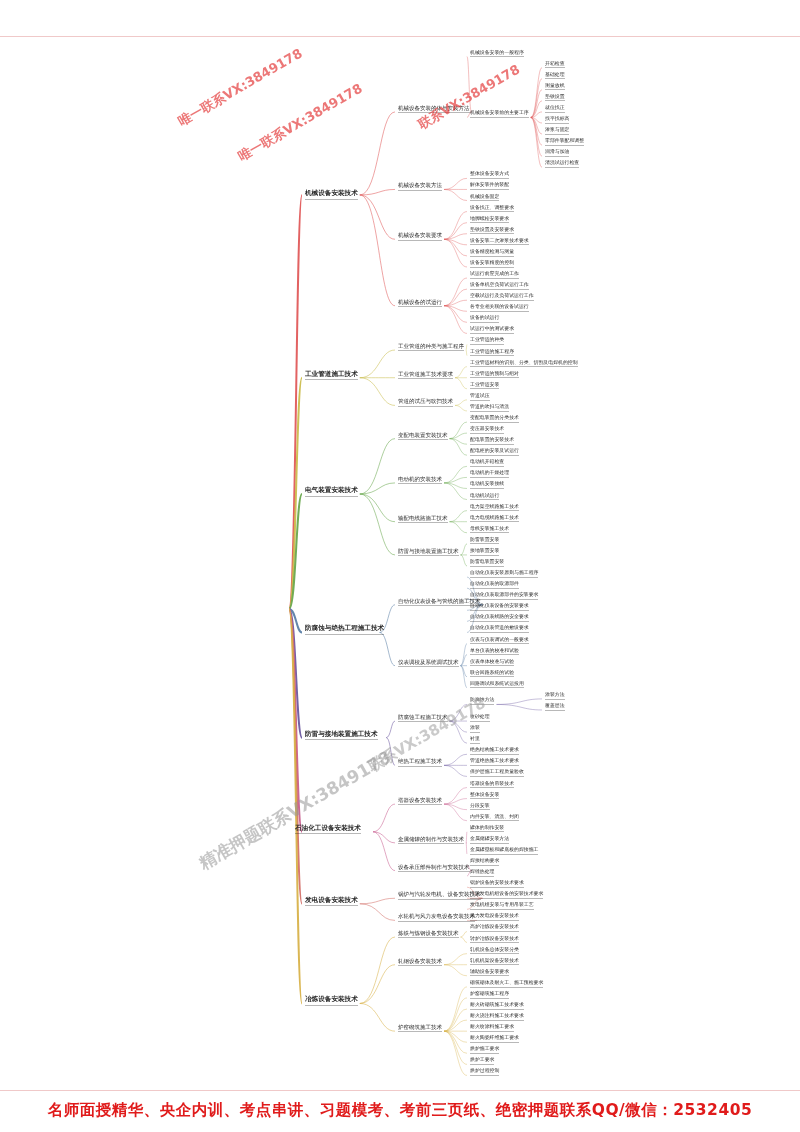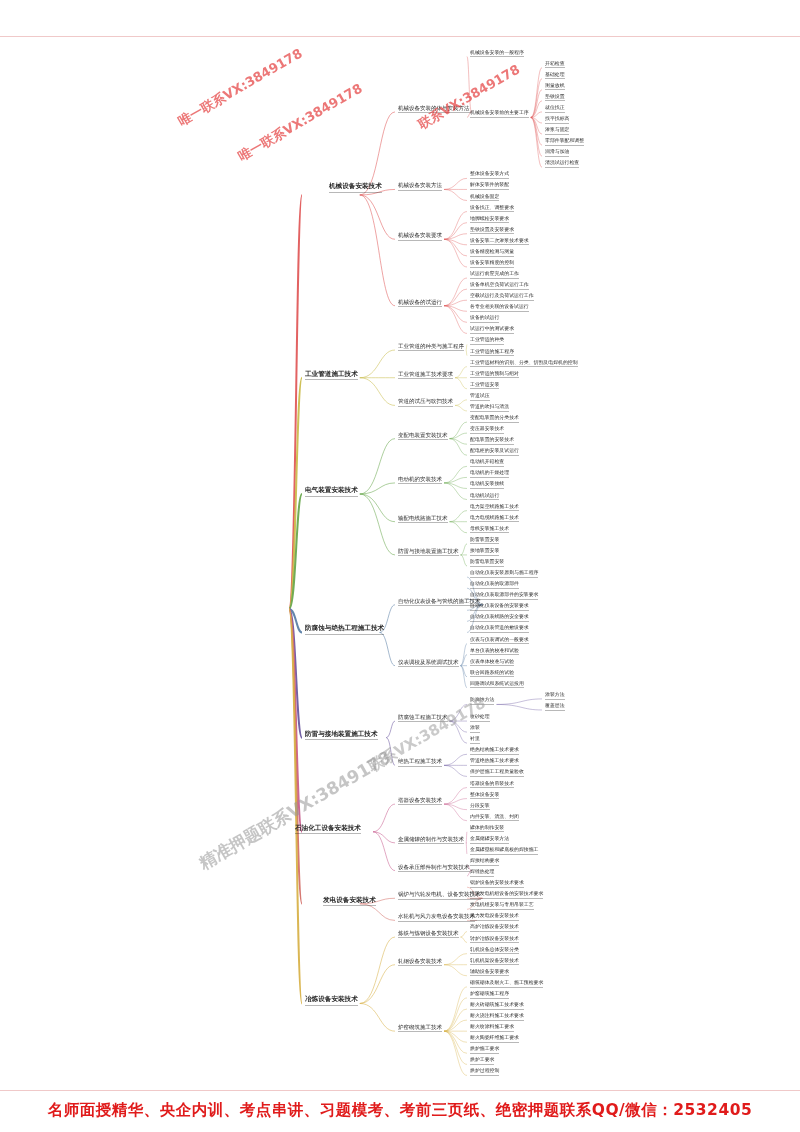--- a/index.html
+++ b/index.html
@@ -191,21 +191,21 @@
         <path d="M444,1031.1612903225807 C456.65,1031.1612903225807 456.65,1031.161290322581 467,1031.161290322581" stroke="#d8b24a" stroke-width="0.7" stroke-opacity="0.55"></path>
         <path d="M444,1031.1612903225807 C456.65,1031.1612903225807 456.65,1042.2365591397852 467,1042.2365591397852" stroke="#d8b24a" stroke-width="0.7" stroke-opacity="0.55"></path>
         <path d="M444,1031.1612903225807 C456.65,1031.1612903225807 456.65,1053.3118279569894 467,1053.3118279569894" stroke="#d8b24a" stroke-width="0.7" stroke-opacity="0.55"></path>
         <path d="M444,1031.1612903225807 C456.65,1031.1612903225807 456.65,1064.3870967741937 467,1064.3870967741937" stroke="#d8b24a" stroke-width="0.7" stroke-opacity="0.55"></path>
         <path d="M444,1031.1612903225807 C456.65,1031.1612903225807 456.65,1075.4623655913979 467,1075.4623655913979" stroke="#d8b24a" stroke-width="0.7" stroke-opacity="0.55"></path>
       </g>
   </svg>
 
 
   <div id="nodes">
-      <div class="node lvl1 c-red" style="left: 305px; top: 183px; margin-left: 24px;">机械设备安装技术</div>
+      <div class="node lvl1 c-red" style="left: 305px; top: 190px;">机械设备安装技术</div>
       <div class="node lvl2 c-red" style="left: 398px; top: 104.914px;">机械设备安装的体与安装方法</div>
       <div class="node lvl3 c-red" style="left: 470px; top: 49.5376px;">机械设备安装的一般程序</div>
       <div class="node lvl3 c-red" style="left: 470px; top: 110.452px;">机械设备安装前的主要工序</div>
       <div class="node lvl3 c-red" style="left: 545px; top: 60.6129px;">开箱检查</div>
       <div class="node lvl3 c-red" style="left: 545px; top: 71.6882px;">基础处理</div>
       <div class="node lvl3 c-red" style="left: 545px; top: 82.7634px;">测量放线</div>
       <div class="node lvl3 c-red" style="left: 545px; top: 93.8387px;">垫铁设置</div>
       <div class="node lvl3 c-red" style="left: 545px; top: 104.914px;">就位找正</div>
       <div class="node lvl3 c-red" style="left: 545px; top: 115.989px;">找平找标高</div>
       <div class="node lvl3 c-red" style="left: 545px; top: 127.065px;">灌浆与固定</div>
@@ -292,21 +292,21 @@
       <div class="node lvl3 c-pink" style="left: 470px; top: 791.581px;">整体设备安装</div>
       <div class="node lvl3 c-pink" style="left: 470px; top: 802.656px;">分段安装</div>
       <div class="node lvl3 c-pink" style="left: 470px; top: 813.731px;">内件安装、清洗、封闭</div>
       <div class="node lvl2 c-pink" style="left: 398px; top: 835.882px;">金属储罐的制作与安装技术</div>
       <div class="node lvl3 c-pink" style="left: 470px; top: 824.806px;">罐体的制作安装</div>
       <div class="node lvl3 c-pink" style="left: 470px; top: 835.882px;">金属储罐安装方法</div>
       <div class="node lvl3 c-pink" style="left: 470px; top: 846.957px;">金属罐壁板和罐底板的焊接施工</div>
       <div class="node lvl2 c-pink" style="left: 398px; top: 863.57px;">设备承压部件制作与安装技术</div>
       <div class="node lvl3 c-pink" style="left: 470px; top: 858.032px;">焊接结构要求</div>
       <div class="node lvl3 c-pink" style="left: 470px; top: 869.108px;">焊缝热处理</div>
-      <div class="node lvl1 c-rose" style="left: 305px; top: 896.796px; margin-left: 18px;">发电设备安装技术</div>
+      <div class="node lvl1 c-rose" style="left: 305px; top: 896.796px;">发电设备安装技术</div>
       <div class="node lvl2 c-rose" style="left: 398px; top: 891.258px;">锅炉与汽轮发电机、设备安装技术</div>
       <div class="node lvl3 c-rose" style="left: 470px; top: 880.183px;">锅炉设备的安装技术要求</div>
       <div class="node lvl3 c-rose" style="left: 470px; top: 891.258px;">汽轮发电机组设备的安装技术要求</div>
       <div class="node lvl3 c-rose" style="left: 470px; top: 902.333px;">发电机组安装与专用吊装工艺</div>
       <div class="node lvl2 c-rose" style="left: 398px; top: 913.409px;">水轮机与风力发电设备安装技术</div>
       <div class="node lvl3 c-rose" style="left: 470px; top: 913.409px;">风力发电设备安装技术</div>
       <div class="node lvl1 c-gold" style="left: 305px; top: 996.473px;">冶炼设备安装技术</div>
       <div class="node lvl2 c-gold" style="left: 398px; top: 930.022px;">炼铁与炼钢设备安装技术</div>
       <div class="node lvl3 c-gold" style="left: 470px; top: 924.484px;">高炉冶炼设备安装技术</div>
       <div class="node lvl3 c-gold" style="left: 470px; top: 935.559px;">转炉冶炼设备安装技术</div>

